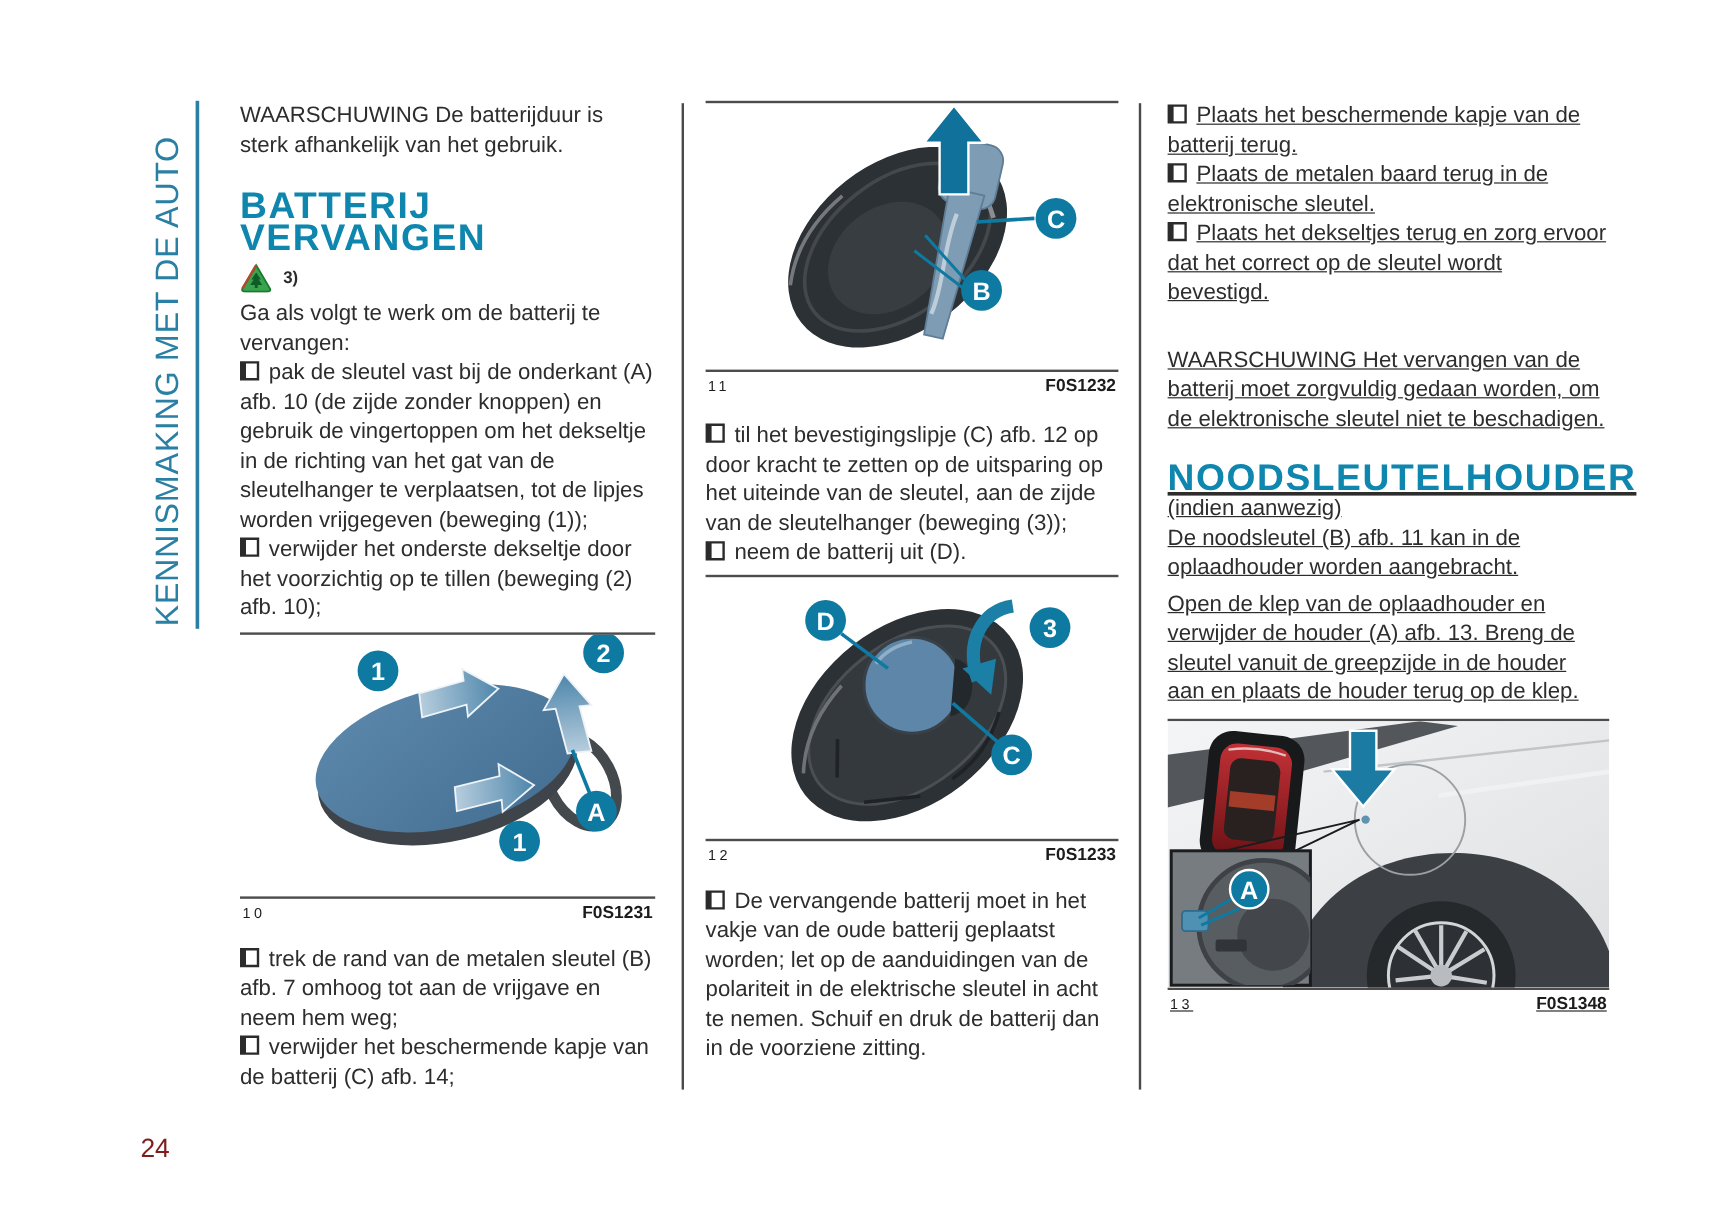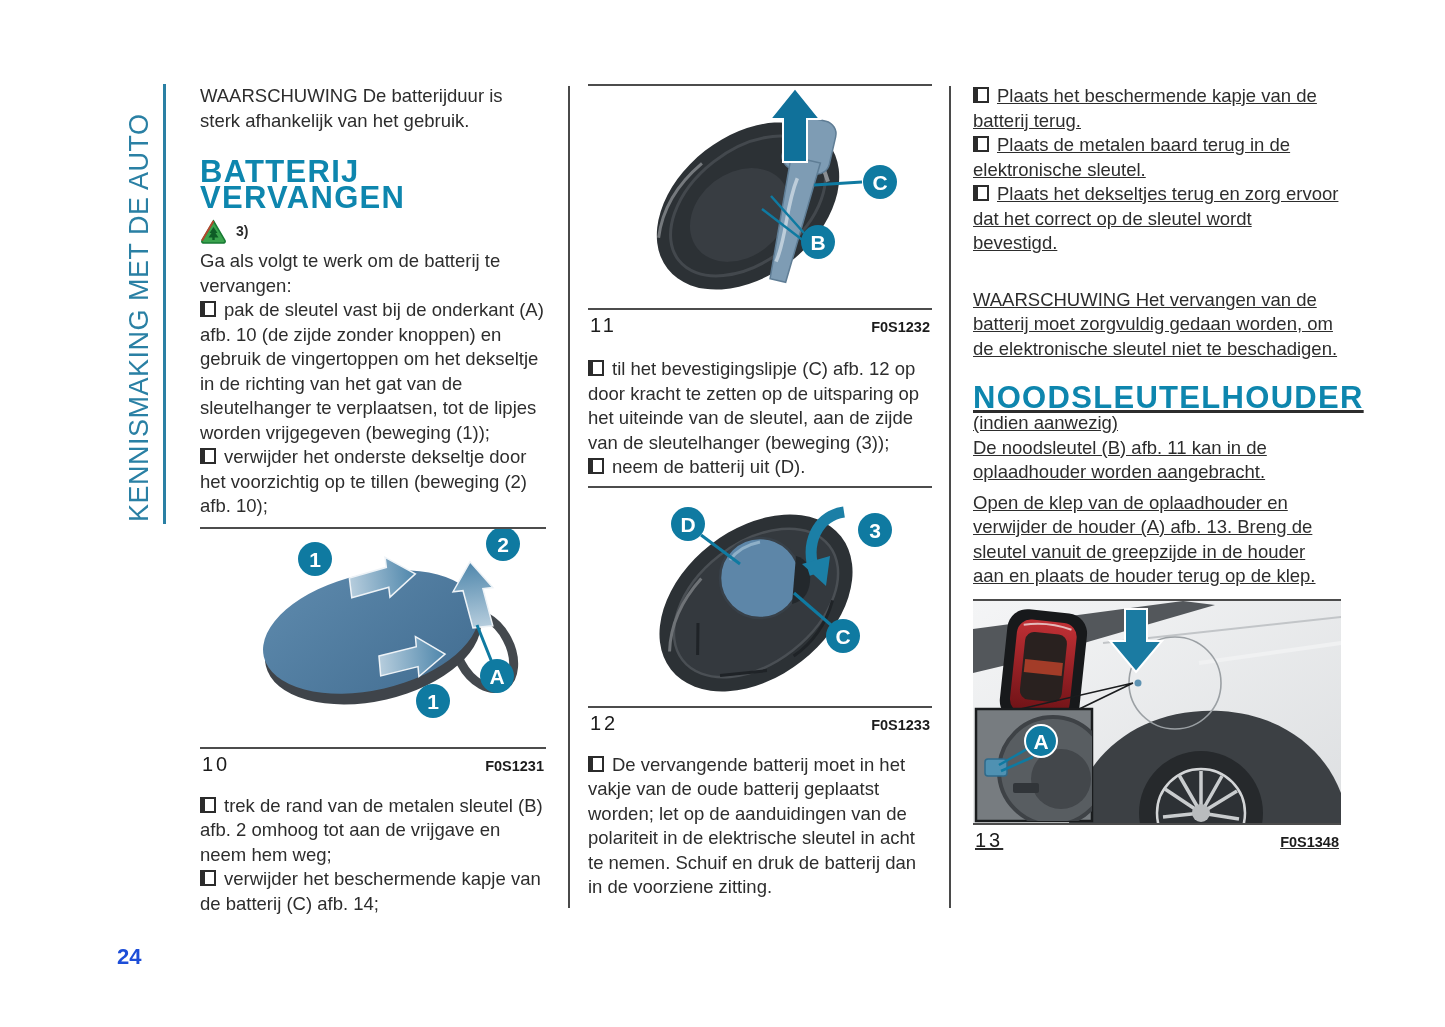--- a/index.html
+++ b/index.html
@@ -21,31 +21,31 @@
   h2.section {
     font-size:31px; font-weight:bold; color:var(--heading,#0e86ae);
     letter-spacing:1.3px; margin:26px 0 0 0; line-height:26px;
   }
   .refrow { display:flex; align-items:center; gap:9px; margin:7px 0 5px 0; height:26px; }
   .refnote { font-size:14px; font-weight:bold; color:#2b2b2b; }
   .figure { margin-top:8px; }
   .figrule { height:2px; background:var(--rule,#4c4c4c); }
   .figbody { display:block; }
   .figcap { display:flex; justify-content:space-between; align-items:baseline; padding:4px 2px 0 2px; }
-  .fignum { font-size:20px; letter-spacing:3px; color:#1c1c1c; }
+  .fignum { font-size:12px; letter-spacing:3px; color:#1c1c1c; }
   .figcode { font-size:14.5px; font-weight:bold; color:#1c1c1c; }
   .vdivider { position:absolute; top:86px; width:1.5px; height:822px; background:#4a4a4a; }
   .sidebar-rule { position:absolute; left:163px; top:84px; width:2.5px; height:440px; background:var(--sidebar_text,#2a80a4); }
   .sidebar-text {
     position:absolute; left:124px; top:522px; width:438px;
     transform:rotate(-90deg); transform-origin:0 0;
     font-size:27px; letter-spacing:0.5px; color:var(--sidebar_text,#2a80a4);
     white-space:nowrap;
   }
-  .pagenum { position:absolute; left:117px; top:944px; font-size:22px; font-weight:bold; color:#1d4ed8; }
+  .pagenum { position:absolute; left:117px; top:944px; font-size:22px; font-weight:normal; color:#7f1d1d; }
   svg text.lbl { font-family:"Liberation Sans",sans-serif; font-size:21px; font-weight:bold; fill:#ffffff; text-anchor:middle; }
 </style>
 </head>
 <body>
 
 <div class="page">
 
   <div class="sidebar-rule"></div>
   <div class="sidebar-text">KENNISMAKING MET DE AUTO</div>
 
@@ -107,21 +107,21 @@
           <text class="lbl" x="297" y="155">A</text>
         </g>
       </svg>
       <div class="figrule"></div>
       <div class="figcap">
         <span class="fignum">10</span>
         <span class="figcode">F0S1231</span>
       </div>
     </div>
 
-    <p class="para" style="margin-top:18px;"><span class="cb"></span><span>trek de rand van de metalen sleutel (B) afb. 2 omhoog tot aan de vrijgave en neem hem weg;</span></p>
+    <p class="para" style="margin-top:18px;"><span class="cb"></span><span>trek de rand van de metalen sleutel (B) afb. 7 omhoog tot aan de vrijgave en neem hem weg;</span></p>
     <p class="para"><span class="cb"></span><span>verwijder het beschermende kapje van de batterij (C) afb. 14;</span></p>
   </div>
 
   <div class="col col2">
 
     <div class="figure" style="margin-top:0;">
       <div class="figrule"></div>
       <svg class="figbody" width="344" height="222" viewBox="0 0 344 222">
         <g transform="rotate(-38 160 120)">
           <ellipse cx="160" cy="120" rx="102" ry="70" fill="#2c3135"></ellipse>

